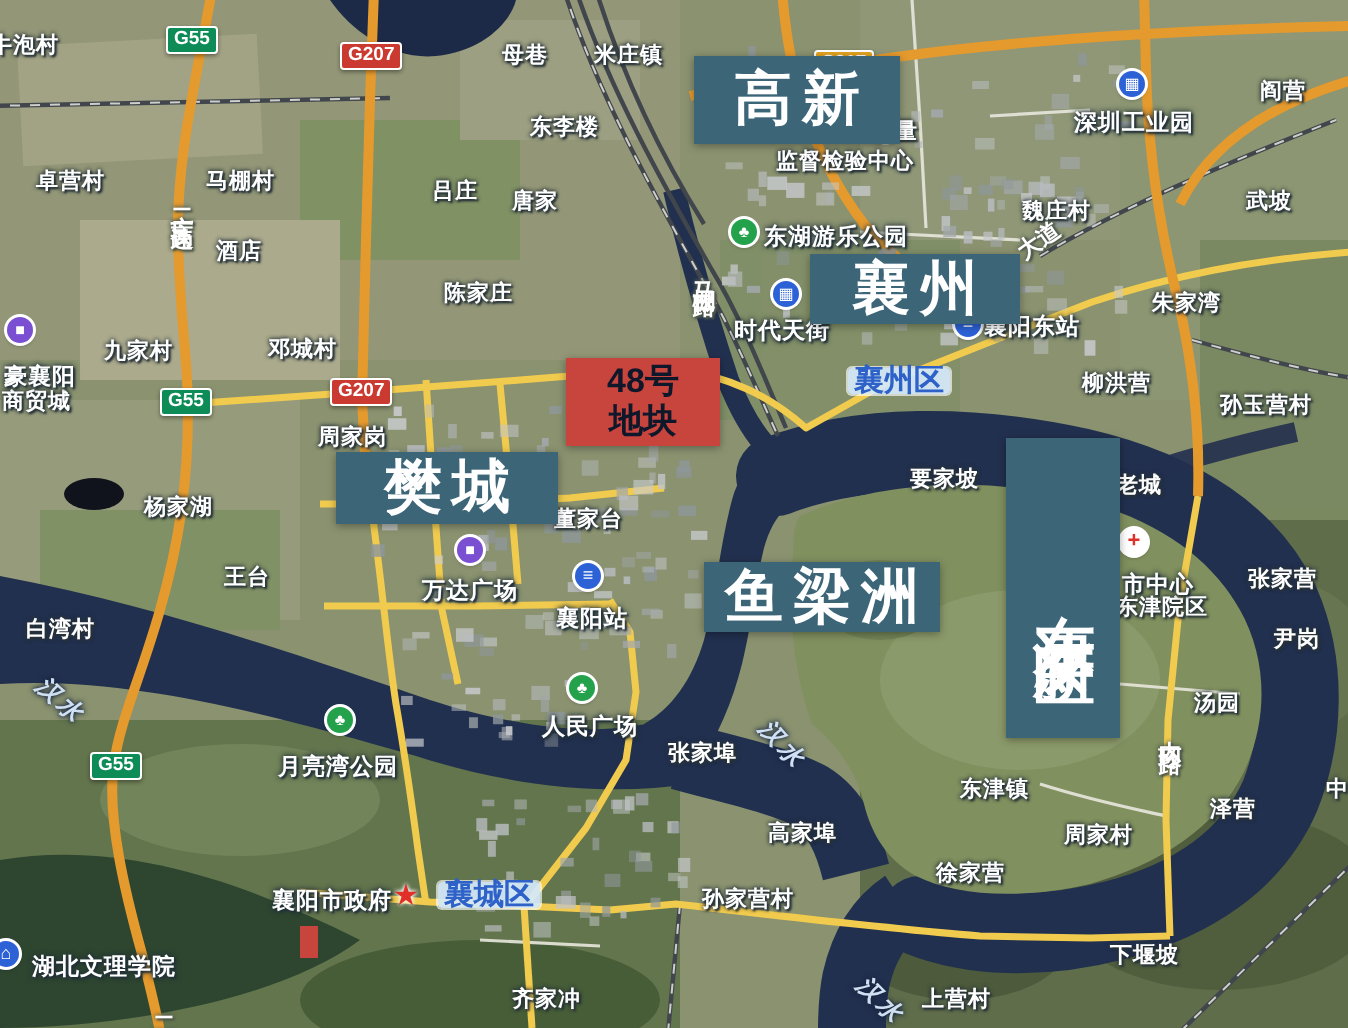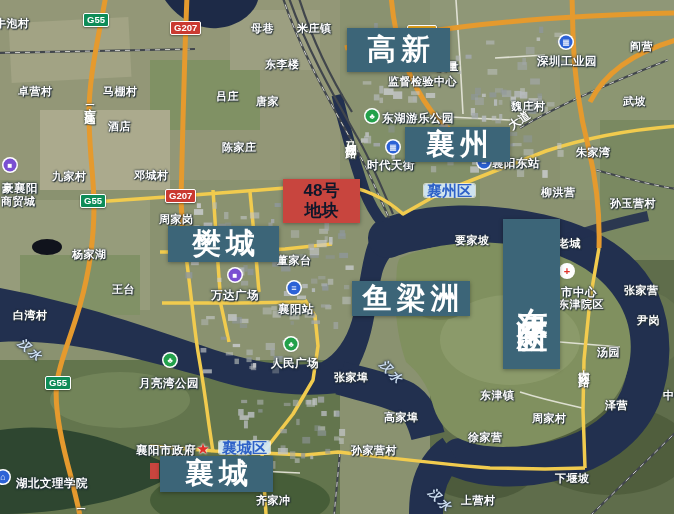--- a/index.html
+++ b/index.html
@@ -486,21 +486,20 @@
       <div class="rb" style="left: 45px; top: 376px; background: rgb(14, 140, 88);">G55</div>
       <div class="rb" style="left: 170px; top: 21px; background: rgb(202, 58, 49);">G207</div>
       <div class="rb" style="left: 165px; top: 189px; background: rgb(202, 58, 49);">G207</div>
       <div class="rb" style="left: 407px; top: 25px; background: rgb(226, 163, 31);">S217</div>
       <div class="db" style="left: 424px; top: 184px;">襄州区</div>
       <div class="db" style="left: 219px; top: 441px;">襄城区</div>
       <div class="ab" style="left: 347px; top: 28px; width: 103px; height: 44px; background: rgb(60, 101, 120);">高新</div>
       <div class="ab" style="left: 405px; top: 127px; width: 105px; height: 35px; background: rgb(60, 101, 120);">襄州</div>
       <div class="ab" style="left: 168px; top: 226px; width: 111px; height: 36px; background: rgb(60, 101, 120);">樊城</div>
       <div class="ab" style="left: 352px; top: 281px; width: 118px; height: 35px; background: rgb(60, 101, 120);">鱼梁洲</div>
-      <div class="ab" style="left: 160px; top: 456px; width: 113px; height: 36px; background: rgb(60, 101, 120);">襄城</div>
       <div class="ab vert" style="left: 503px; top: 219px; width: 57px; height: 150px; background: rgb(60, 101, 120);">东津新区</div>
       <div class="plot" style="left: 283px; top: 179px; width: 77px; height: 44px; background: rgb(200, 69, 62);">
         <div>48号</div>
         <div>地块</div>
       </div>
     </div>
   <div class="redfrag" style="left:150px;top:463px;width:9px;height:16px"></div>
 </div>
 
 </body></html>

